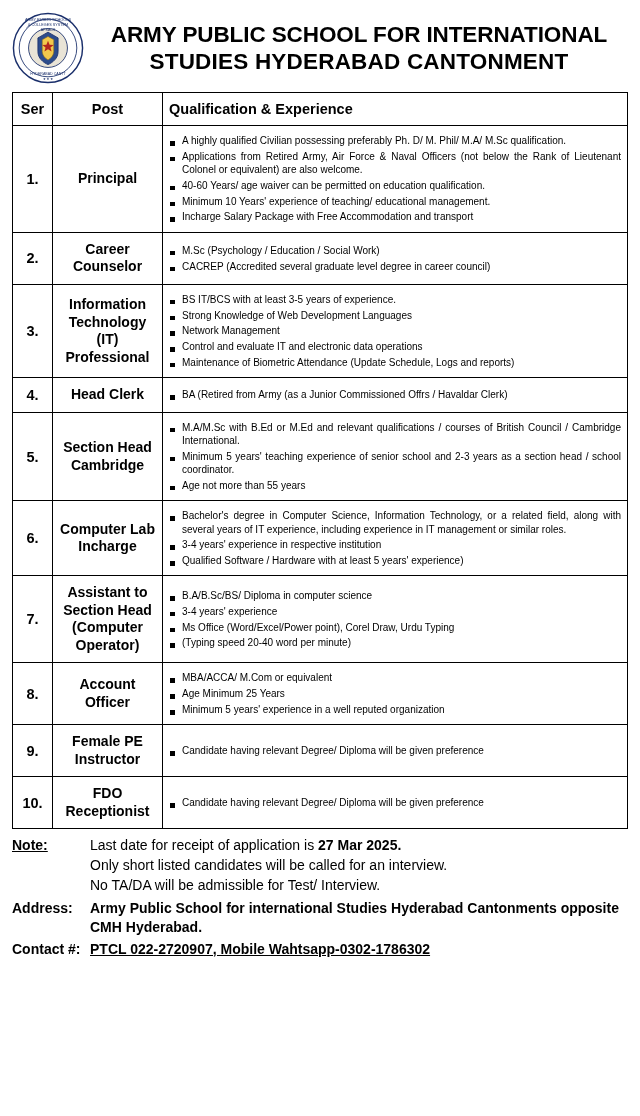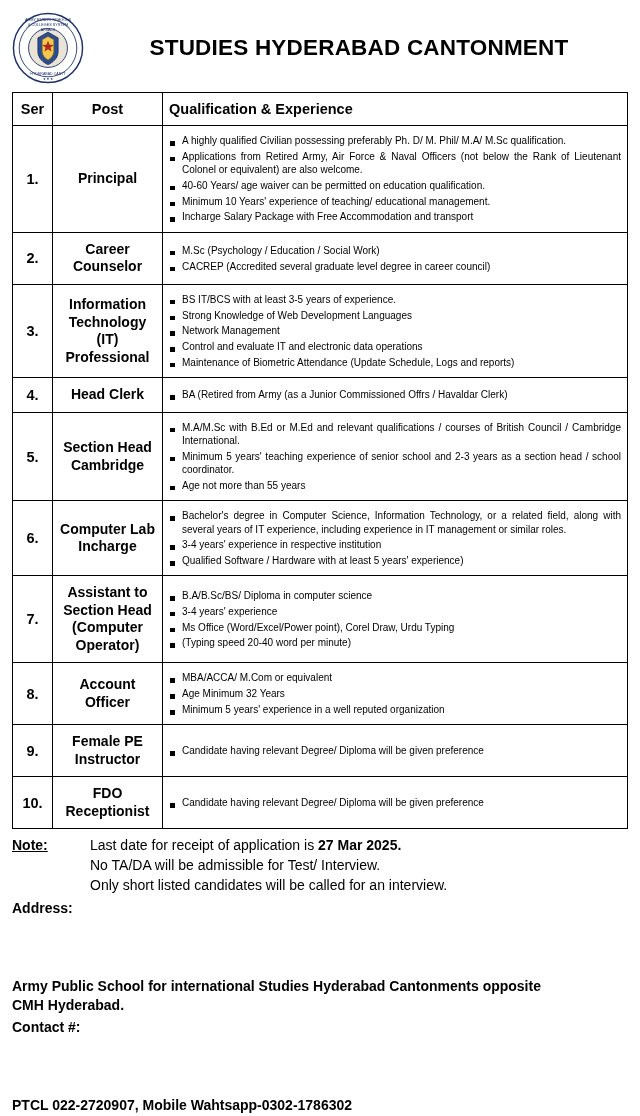--- a/index.html
+++ b/index.html
@@ -126,23 +126,23 @@
   }
   .note-label {
     flex: 0 0 78px;
     font-weight: bold;
     text-decoration: underline;
   }
   .note-label.nounder { text-decoration: none; }
   .note-body { flex: 1 1 auto; }
   .note-body .b { font-weight: bold; }
   .note-lines div { margin-bottom: 1px; }
-  .addr-row, .contact-row { margin-top: 3px; flex-direction: column; }
+  .addr-row, .contact-row { margin-top: 3px; }
   .addr-text { font-weight: bold; }
-  .contact-text { font-weight: bold; }
+  .contact-text { font-weight: bold; text-decoration: underline; }
 </style>
 </head>
 <body>
 
 <div class="page">
 
   <div class="header">
     <div class="logo">
       <svg viewBox="0 0 100 100" xmlns="http://www.w3.org/2000/svg">
         <circle cx="50" cy="50" r="48" fill="#ffffff" stroke="#1a2f6b" stroke-width="2"></circle>
@@ -153,20 +153,21 @@
         <path d="M50 40 L52.2 45.5 L58 45.8 L53.4 49.3 L55 55 L50 51.7 L45 55 L46.6 49.3 L42 45.8 L47.8 45.5 Z" fill="#b3261e"></path>
         <path d="M20 22 A42 42 0 0 1 80 22" fill="none" stroke="#1a2f6b" stroke-width="0.7"></path>
         <text x="50" y="13" font-size="5.4" fill="#1a2f6b" text-anchor="middle" font-family="Liberation Sans, sans-serif">ARMY PUBLIC SCHOOLS</text>
         <text x="50" y="19.5" font-size="5.2" fill="#1a2f6b" text-anchor="middle" font-family="Liberation Sans, sans-serif">&amp; COLLEGES SYSTEM</text>
         <text x="50" y="26" font-size="5" fill="#1a2f6b" text-anchor="middle" font-family="Liberation Sans, sans-serif">APSACS</text>
         <text x="50" y="88" font-size="5" fill="#1a2f6b" text-anchor="middle" font-family="Liberation Sans, sans-serif">HYDERABAD CANTT</text>
         <text x="50" y="95" font-size="4.4" fill="#1a2f6b" text-anchor="middle" font-family="Liberation Sans, sans-serif">★ ★ ★</text>
       </svg>
     </div>
     <div class="header-titles">
+      <div class="title-line">ARMY PUBLIC SCHOOL FOR INTERNATIONAL</div>
       <div class="title-line second">STUDIES HYDERABAD  CANTONMENT</div>
     </div>
   </div>
 
   <table class="jobs">
     <thead>
       <tr>
         <th class="col-ser">Ser</th>
         <th class="col-post">Post</th>
         <th class="col-qual">Qualification &amp; Experience</th>
@@ -259,21 +260,21 @@
           </ul>
         </td>
       </tr>
 
       <tr>
         <td class="ser">8.</td>
         <td class="post">Account Officer</td>
         <td class="qual">
           <ul class="bullets no-justify">
             <li>MBA/ACCA/ M.Com or equivalent</li>
-            <li>Age Minimum 32 Years</li>
+            <li>Age Minimum 25 Years</li>
             <li>Minimum 5 years' experience in a well reputed organization</li>
           </ul>
         </td>
       </tr>
 
       <tr>
         <td class="ser">9.</td>
         <td class="post">Female PE Instructor</td>
         <td class="qual">
           <ul class="bullets no-justify">
@@ -295,22 +296,22 @@
     </tbody>
   </table>
 
   <div class="footer">
     <div class="note-row">
       <div class="note-label">Note:</div>
       <div class="note-body note-lines">
         <div>
           <span>Last date for receipt of application is </span><span class="b">27 Mar 2025.</span>
         </div>
+        <div>Only short listed candidates will be called for an interview.</div>
         <div>No TA/DA will be admissible for Test/ Interview.</div>
-        <div>Only short listed candidates will be called for an interview.</div>
       </div>
     </div>
 
     <div class="note-row addr-row">
       <div class="note-label nounder">Address:</div>
       <div class="note-body">
         <div class="addr-text">Army Public School for international Studies Hyderabad Cantonments opposite</div>
         <div class="addr-text">CMH Hyderabad.</div>
       </div>
     </div>

